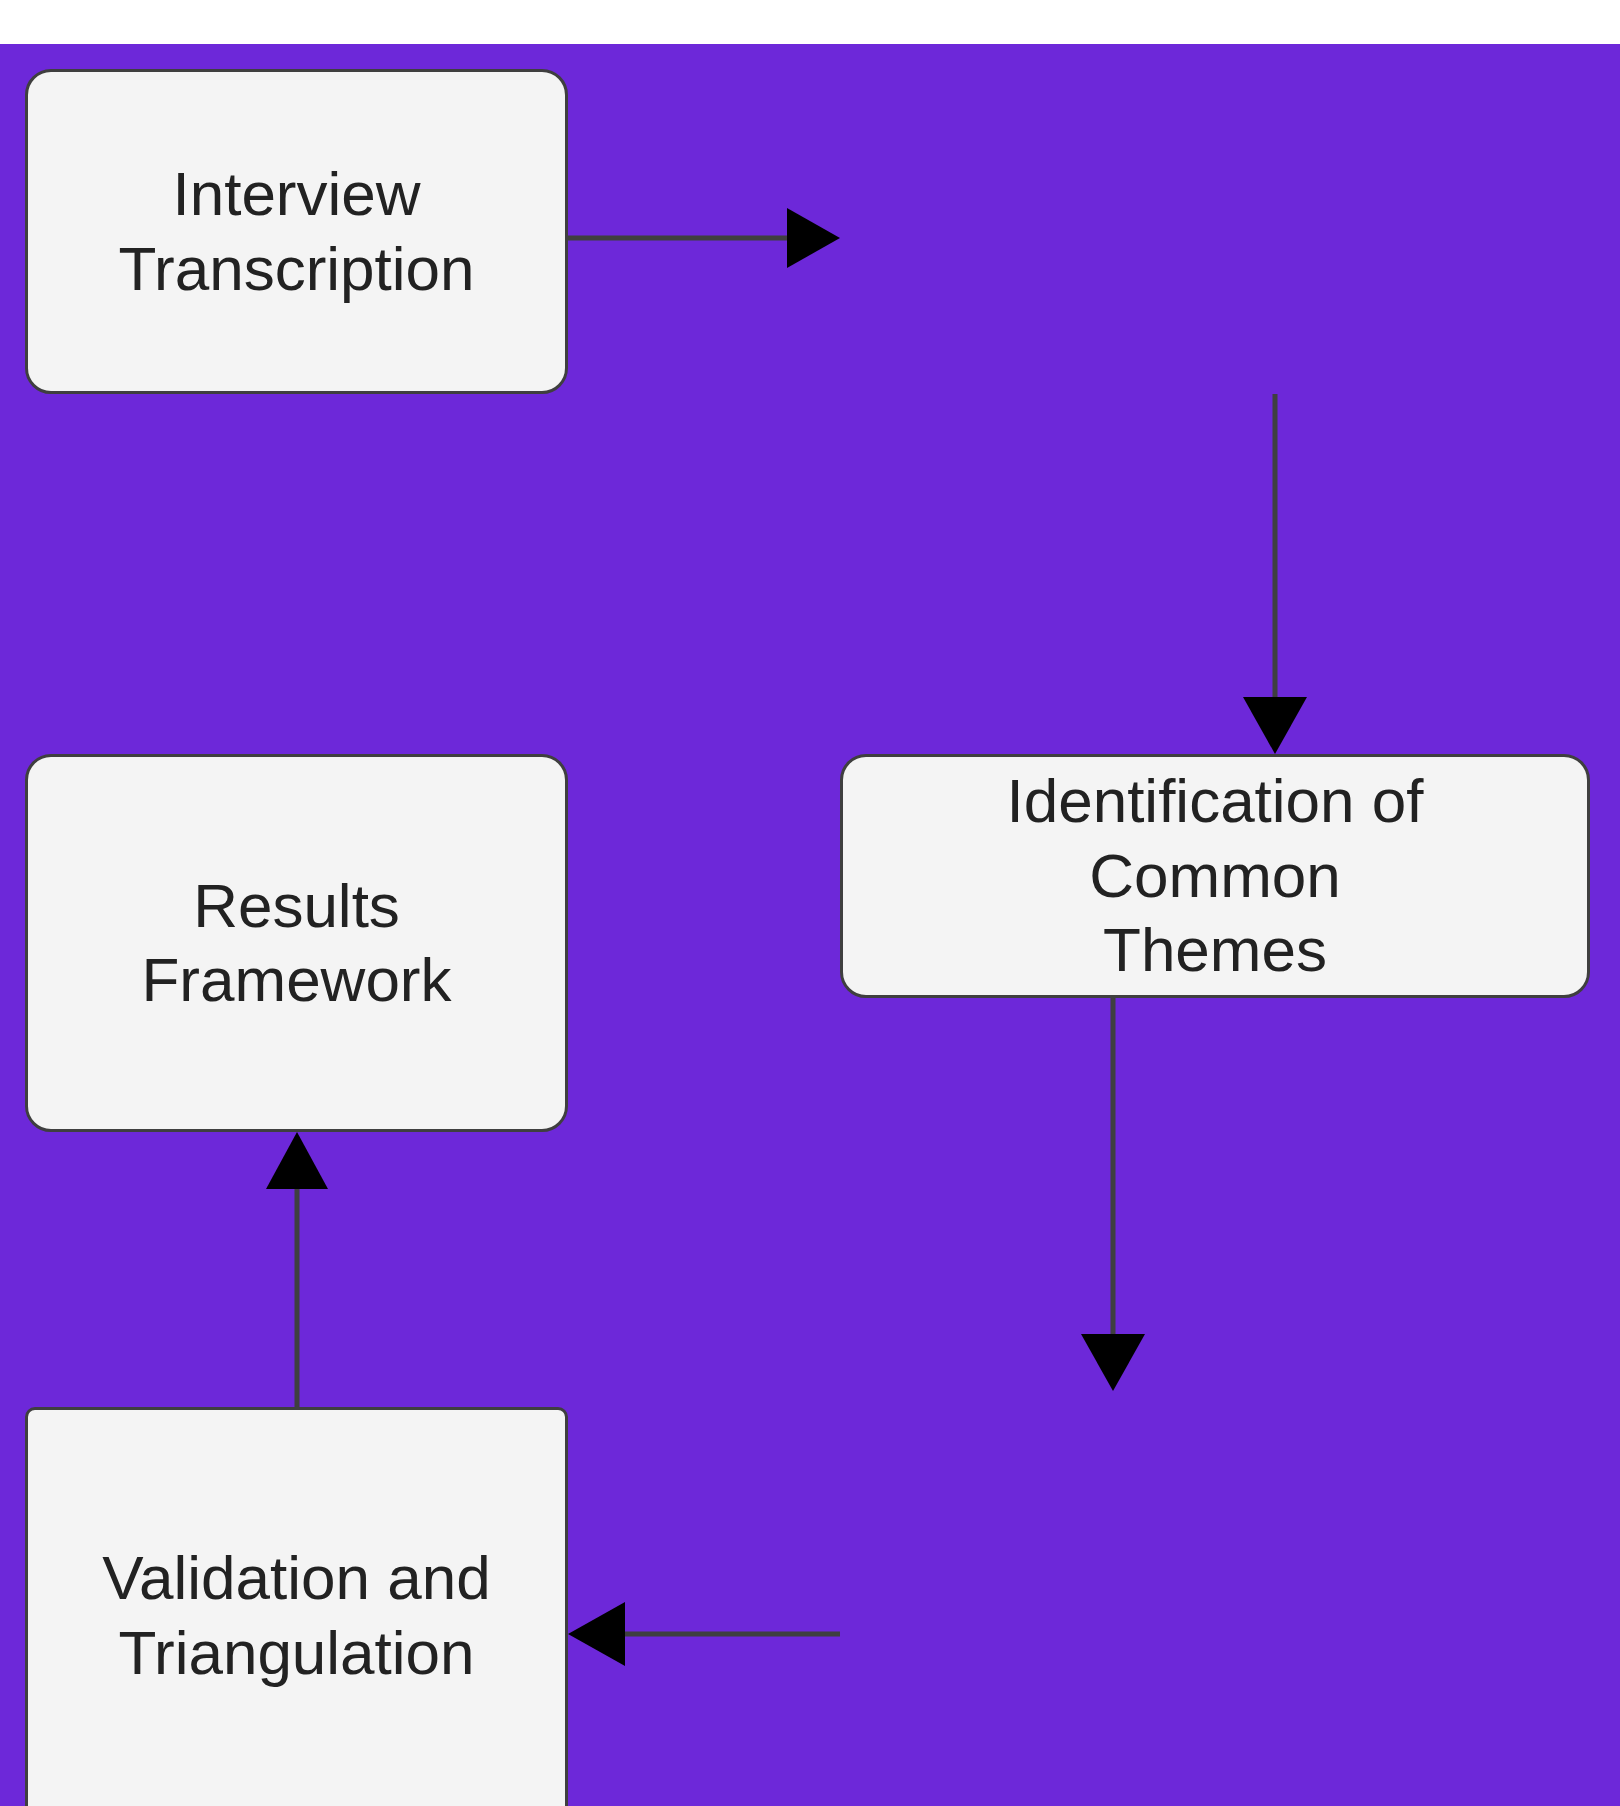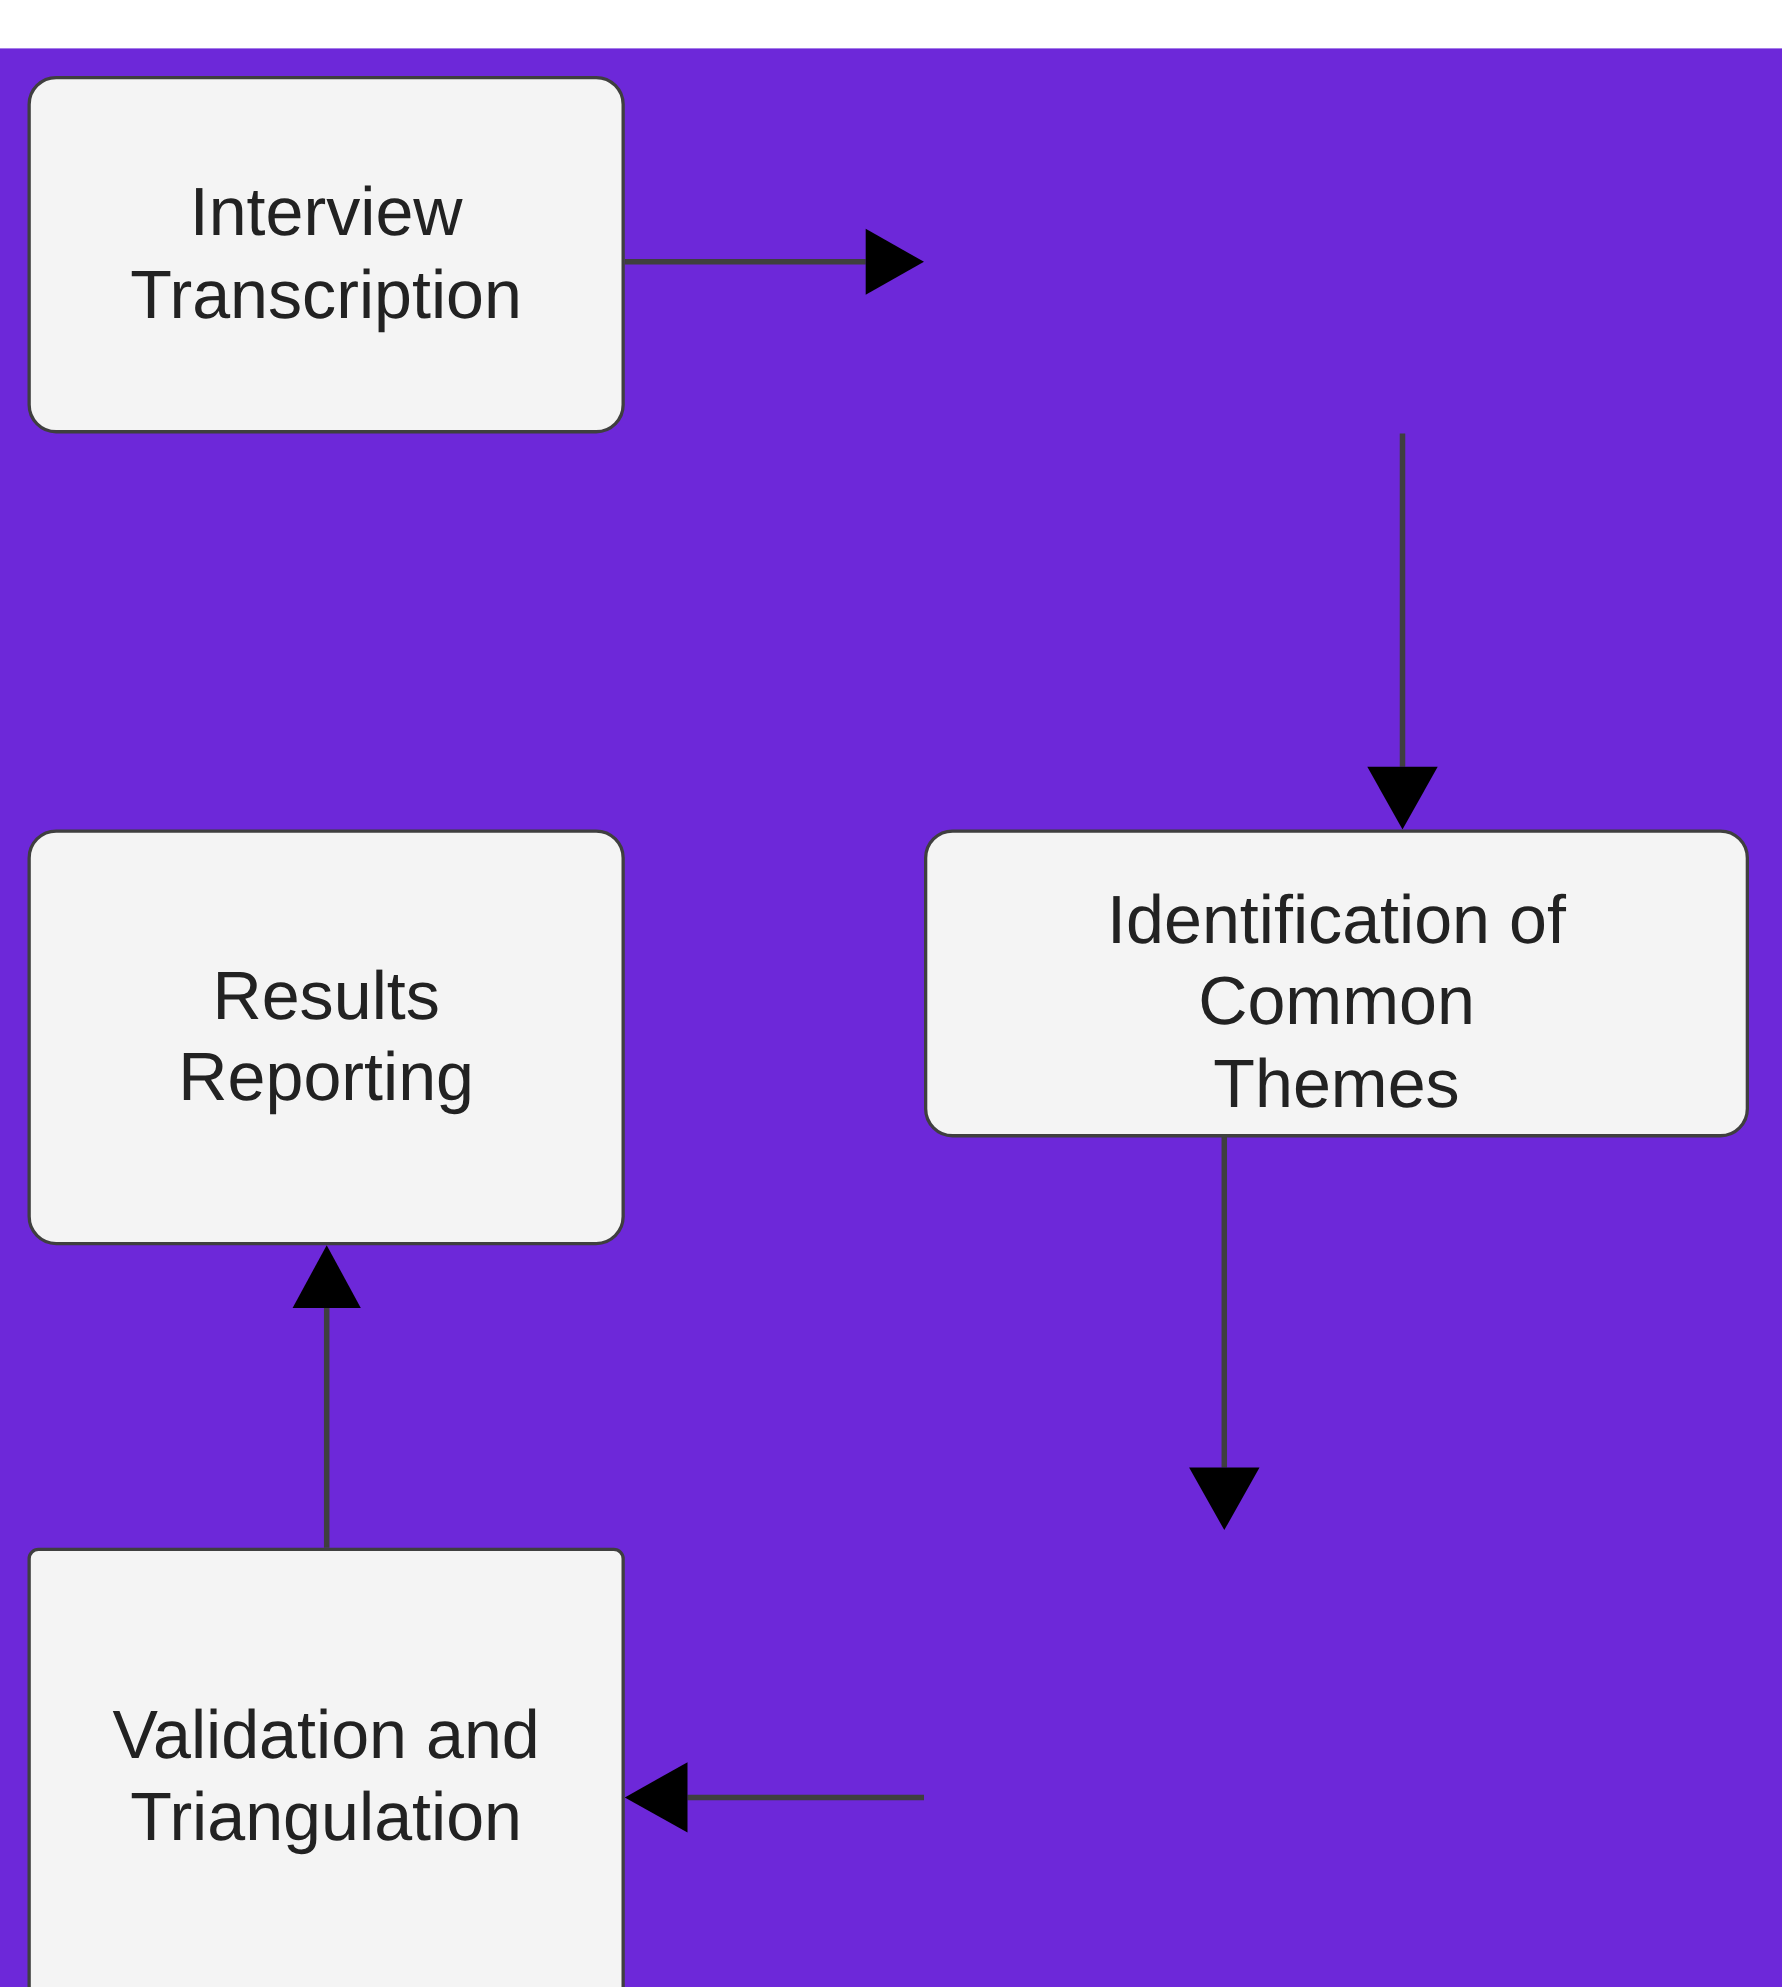--- a/index.html
+++ b/index.html
@@ -46,21 +46,21 @@
   }
   .node-label {
     display: block;
     width: 100%;
     white-space: pre-line;
   }
   
   #node-interview-transcription { left: 25px;  top: 25px;   width: 543px; height: 325px; }
   #node-data-coding            { left: 840px; top: 27px;   width: 750px; height: 323px; }
   #node-results-reporting      { left: 25px;  top: 710px;  width: 543px; height: 378px; }
-  #node-identification-themes  { left: 840px; top: 710px;  width: 750px; height: 280px; align-items: flex-end; }
+  #node-identification-themes  { left: 840px; top: 710px;  width: 750px; height: 244px; }
   #node-validation-triangulation { left: 25px; top: 1363px; width: 543px; height: 417px; border-radius: 10px; }
   #node-thematic-framework     { left: 840px; top: 1347px; width: 750px; height: 433px; }
 </style>
 </head>
 <body>
 
 <div id="canvas">
 
   <svg class="flow-svg" viewBox="0 0 1620 1806" xmlns="http://www.w3.org/2000/svg">
     <defs>
@@ -108,16 +108,16 @@
   </div>
 
 
   <div class="node" id="node-validation-triangulation">
     <span class="node-label">Validation and
 Triangulation</span>
   </div>
 
   <div class="node" id="node-results-reporting">
     <span class="node-label">Results
-Reporting</span>
+Framework</span>
   </div>
 
 </div>
 
 </body></html>

